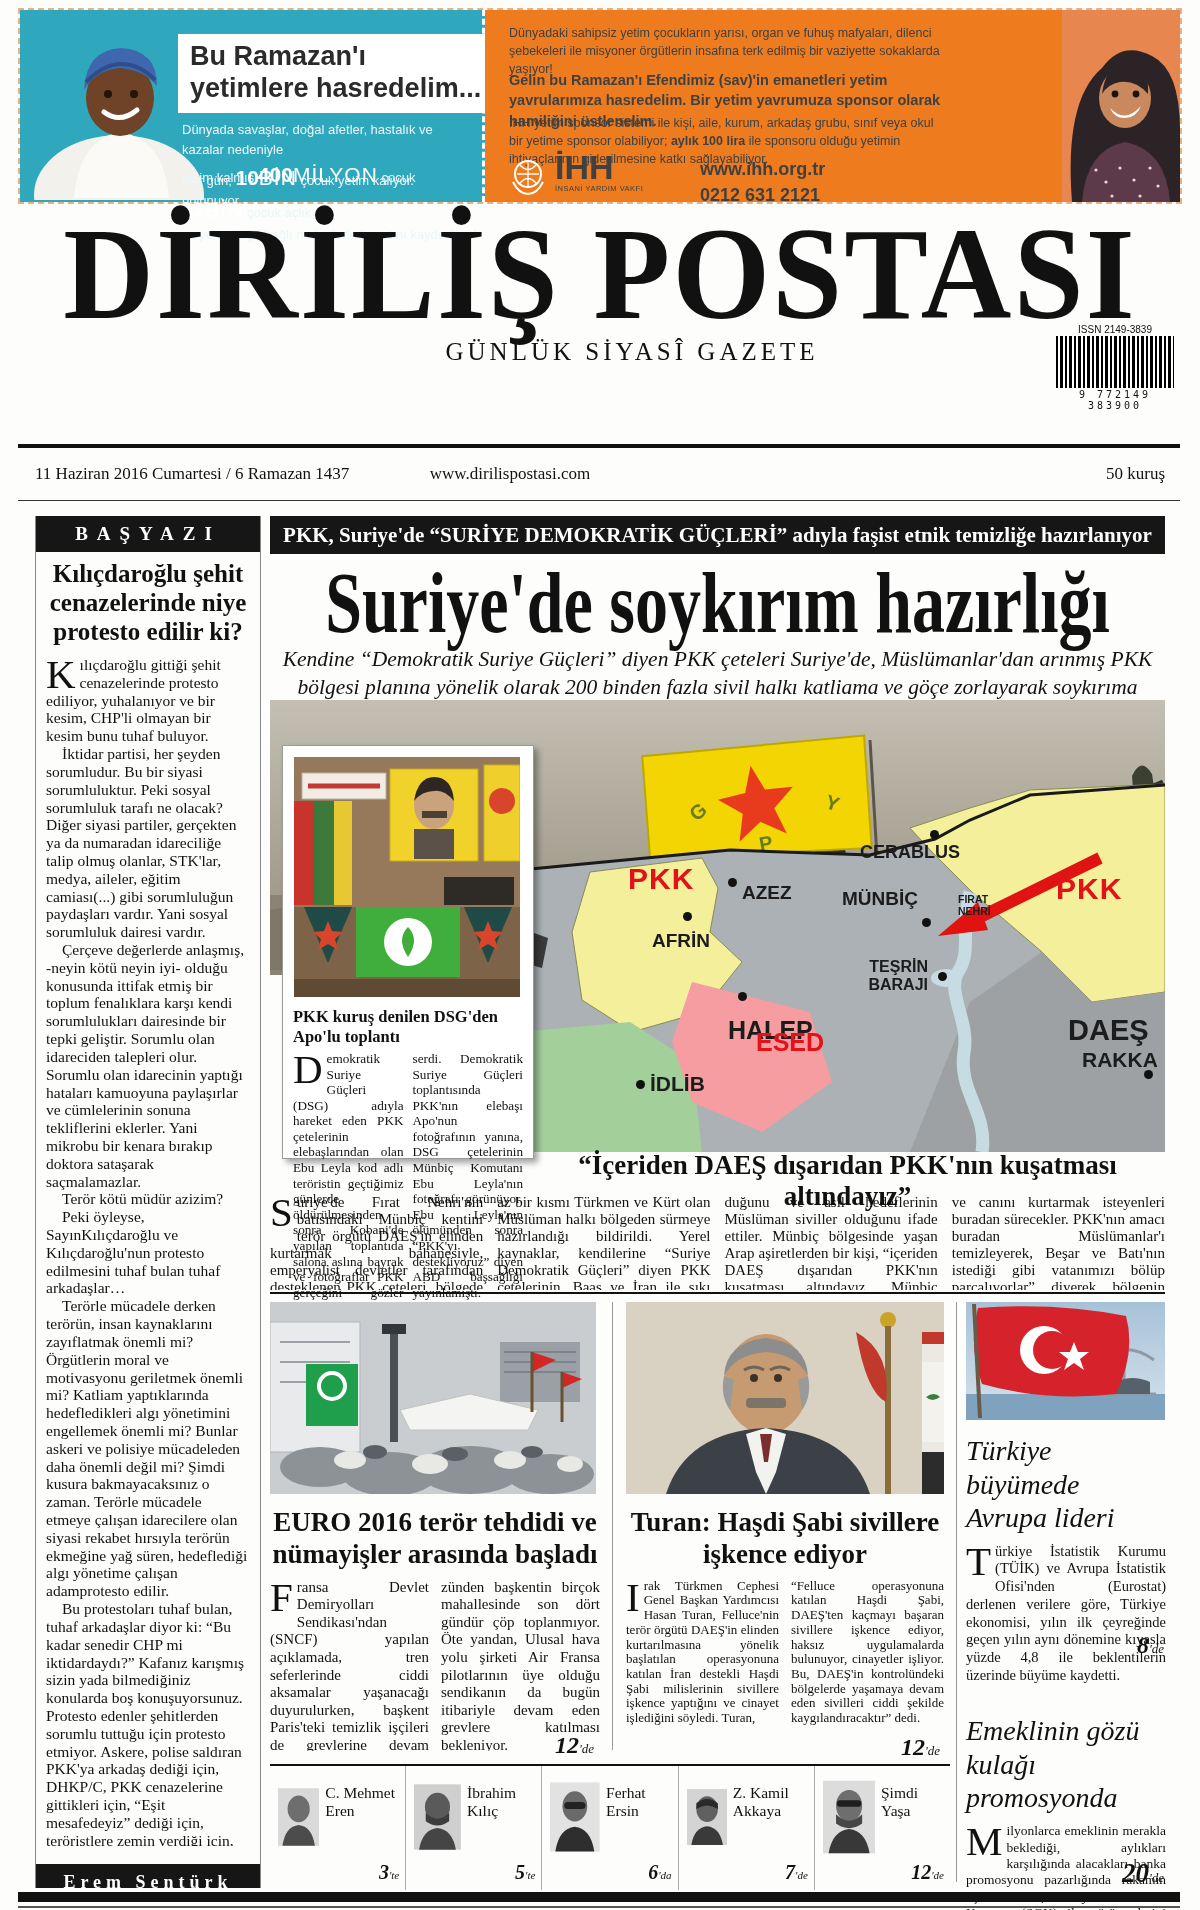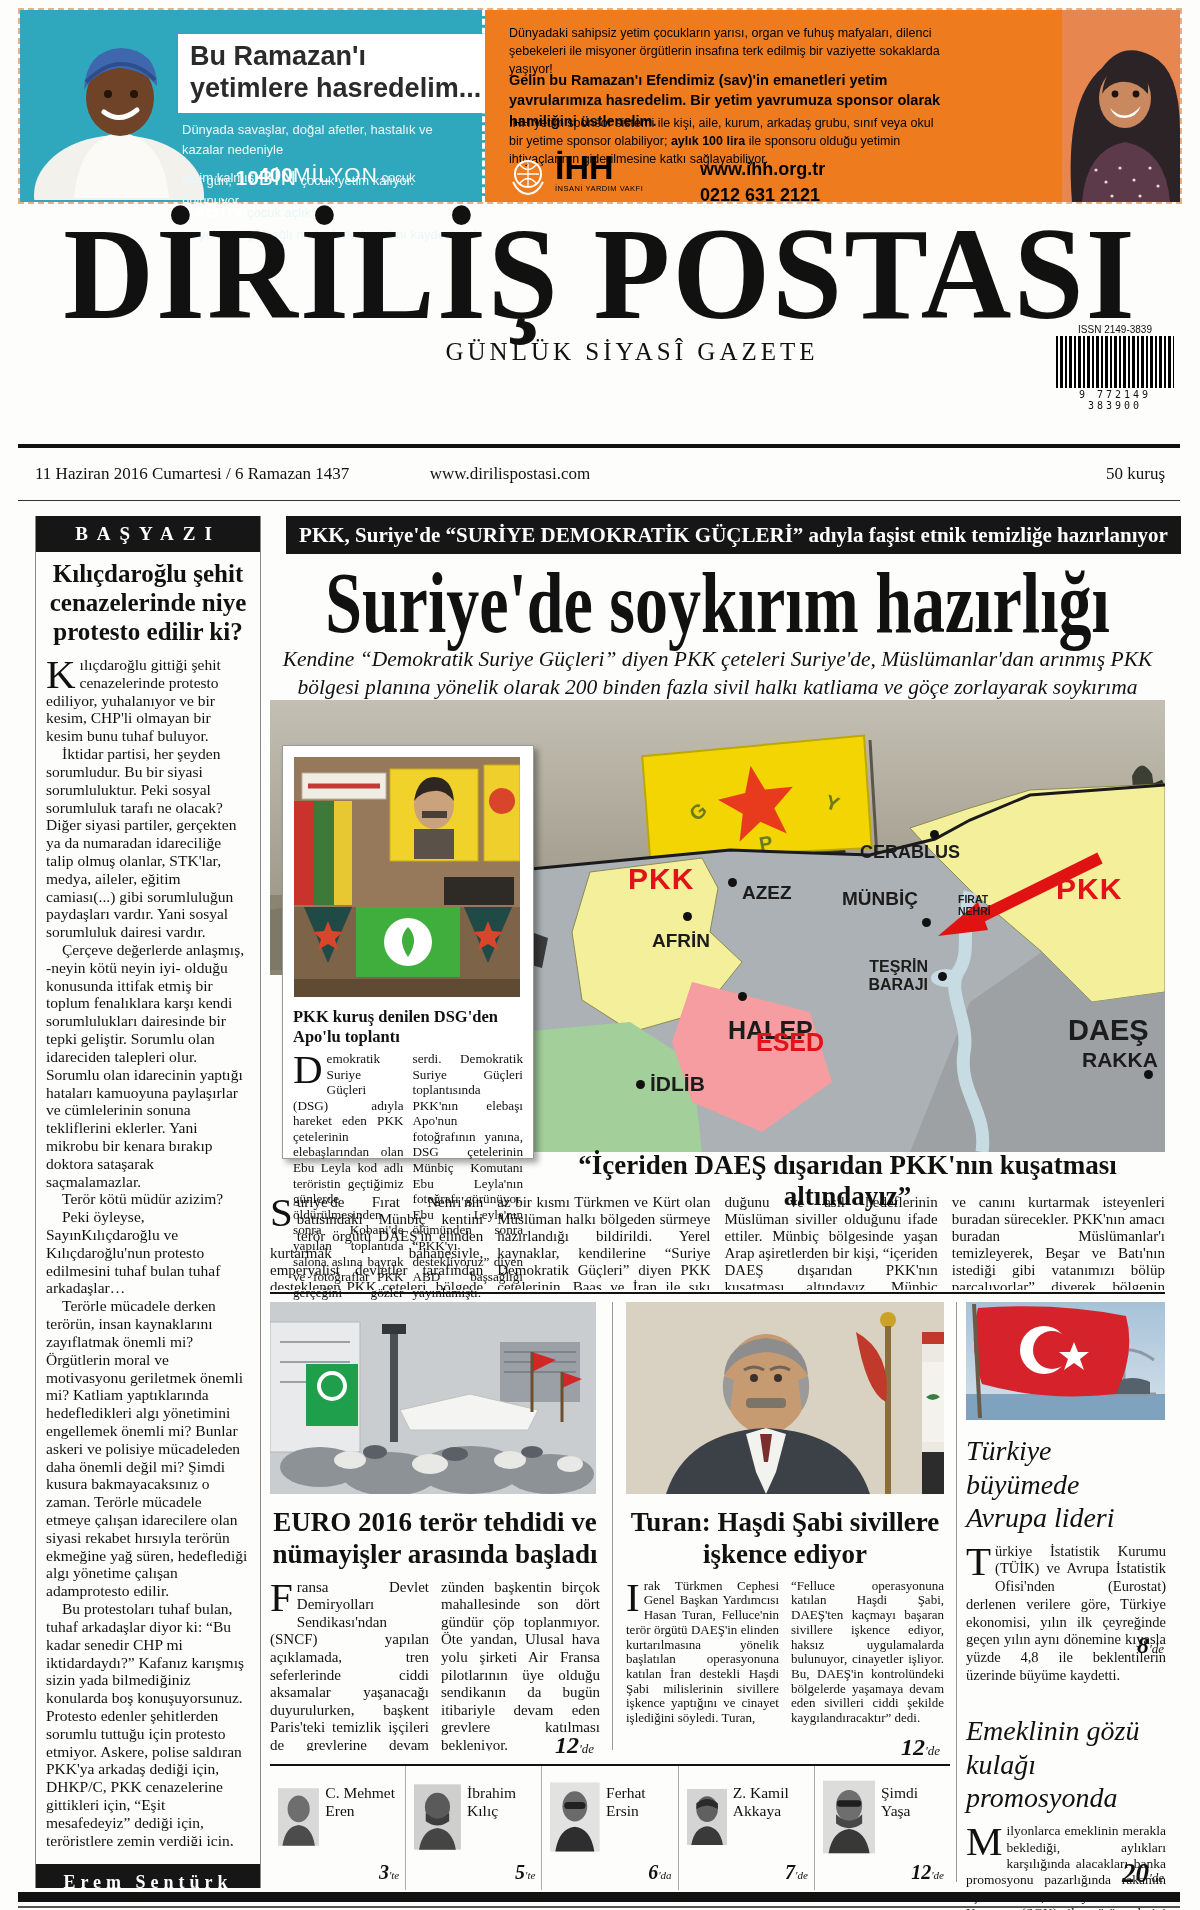--- a/index.html
+++ b/index.html
@@ -7,21 +7,21 @@
         font-family:"Liberation Serif",serif;color:#111;overflow:hidden;}
   .abs{position:absolute;}
   .sans{font-family:"Liberation Sans",sans-serif;}
   .just{text-align:justify;}
   .ctr{text-align:center;}
   .b{font-weight:bold;}
 
   
   .ad{left:18px;top:8px;width:1160px;height:192px;border:2px dashed #e9b182;display:flex;}
   .ad-left{position:relative;width:462px;height:192px;background:#2fa8bd;border-right:3px dashed #fff;}
-  .ad-right{position:relative;flex:1;height:192px;background:#ee7c1e;color:#000000;}
+  .ad-right{position:relative;flex:1;height:192px;background:#ee7c1e;color:#404040;}
   .ad-titlebox{left:158px;top:24px;width:292px;background:#fff;color:#2b2b2b;padding:6px 10px 8px 12px;
                font-size:27px;font-weight:bold;line-height:1.2;}
   .ad-smalltext{color:#eaf6f8;font-size:13px;line-height:1.5;}
   .bignum{font-size:21px;font-weight:bold;color:#fff;}
   .bigunit{font-size:21px;font-weight:300;color:#fff;letter-spacing:1px;}
   .orange-p{font-size:12.5px;line-height:1.45;}
   .orange-p2{font-size:14.5px;font-weight:bold;line-height:1.4;}
 
   
   .masthead{left:0;top:198px;width:1200px;text-align:center;font-size:112px;font-weight:bold;
@@ -40,21 +40,21 @@
   .blackbar{background:#161616;color:#fff;text-align:center;}
   .basyazi-bar{left:0;top:0;width:224px;height:36px;line-height:36px;font-size:19px;font-weight:bold;letter-spacing:9px;}
   .basyazi-title{left:0;top:44px;width:224px;text-align:center;font-size:25px;font-weight:bold;line-height:1.15;}
   .basyazi-body{left:0;top:140px;width:204px;height:1190px;padding:0 10px;font-size:15.5px;line-height:1.15;overflow:hidden;}
   .basyazi-body p{margin:0;text-indent:16px;}
   .basyazi-body p.first{text-indent:0;}
   .author-bar{left:0;bottom:0;width:224px;height:24px;line-height:36px;font-size:18px;font-weight:bold;letter-spacing:5px;}
   .dropcap::first-letter{float:left;font-size:41px;line-height:0.82;padding:2px 4px 0 0;}
 
   
-  .kicker{left:270px;top:516px;width:895px;height:38px;line-height:38px;font-size:21px;font-weight:bold;margin-left:16px;}
+  .kicker{left:270px;top:516px;width:895px;height:38px;line-height:38px;font-size:21px;font-weight:bold;}
   .headline{left:270px;top:554px;width:895px;text-align:center;font-size:66px;font-weight:bold;
             transform:scaleY(1.3);transform-origin:center top;white-space:nowrap;}
   .subhead{left:270px;top:646px;width:895px;text-align:center;font-style:italic;font-size:21.5px;line-height:1.3;}
 
   .collage{left:270px;top:700px;width:895px;height:452px;}
   .maplabel{position:absolute;font-family:"Liberation Sans",sans-serif;font-weight:bold;color:#1c1c1c;}
   .citydot{position:absolute;width:9px;height:9px;border-radius:50%;background:#111;}
   .pkkred{color:#e31219;font-size:30px;letter-spacing:1px;}
 
   .inset{left:12px;top:45px;width:250px;height:412px;background:#fff;border:1px solid #999;

